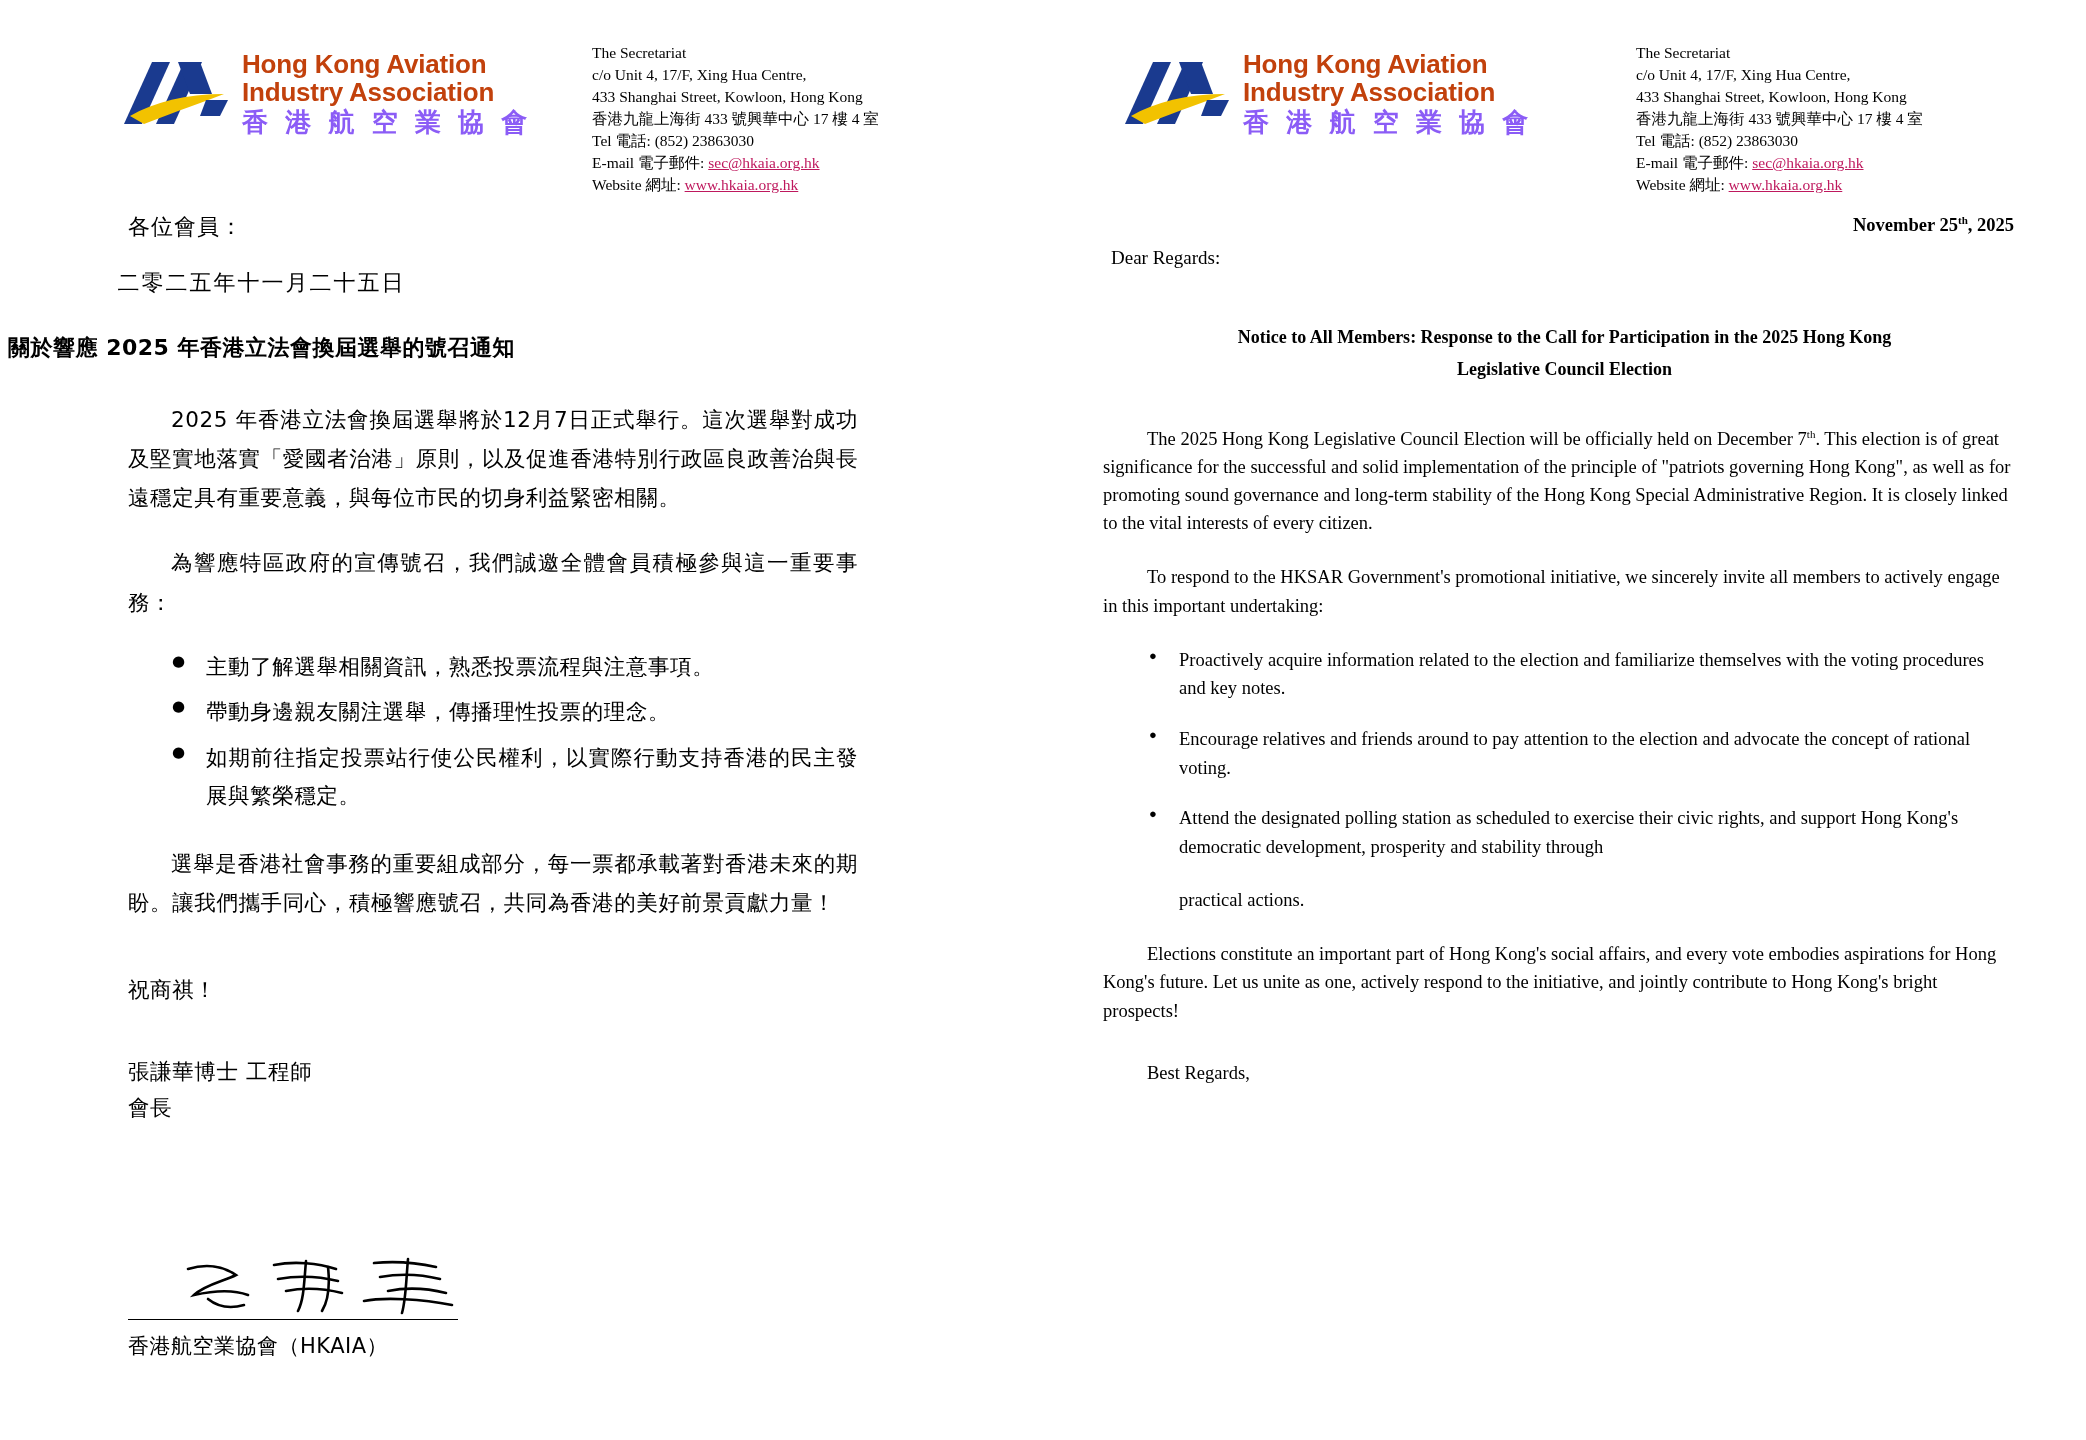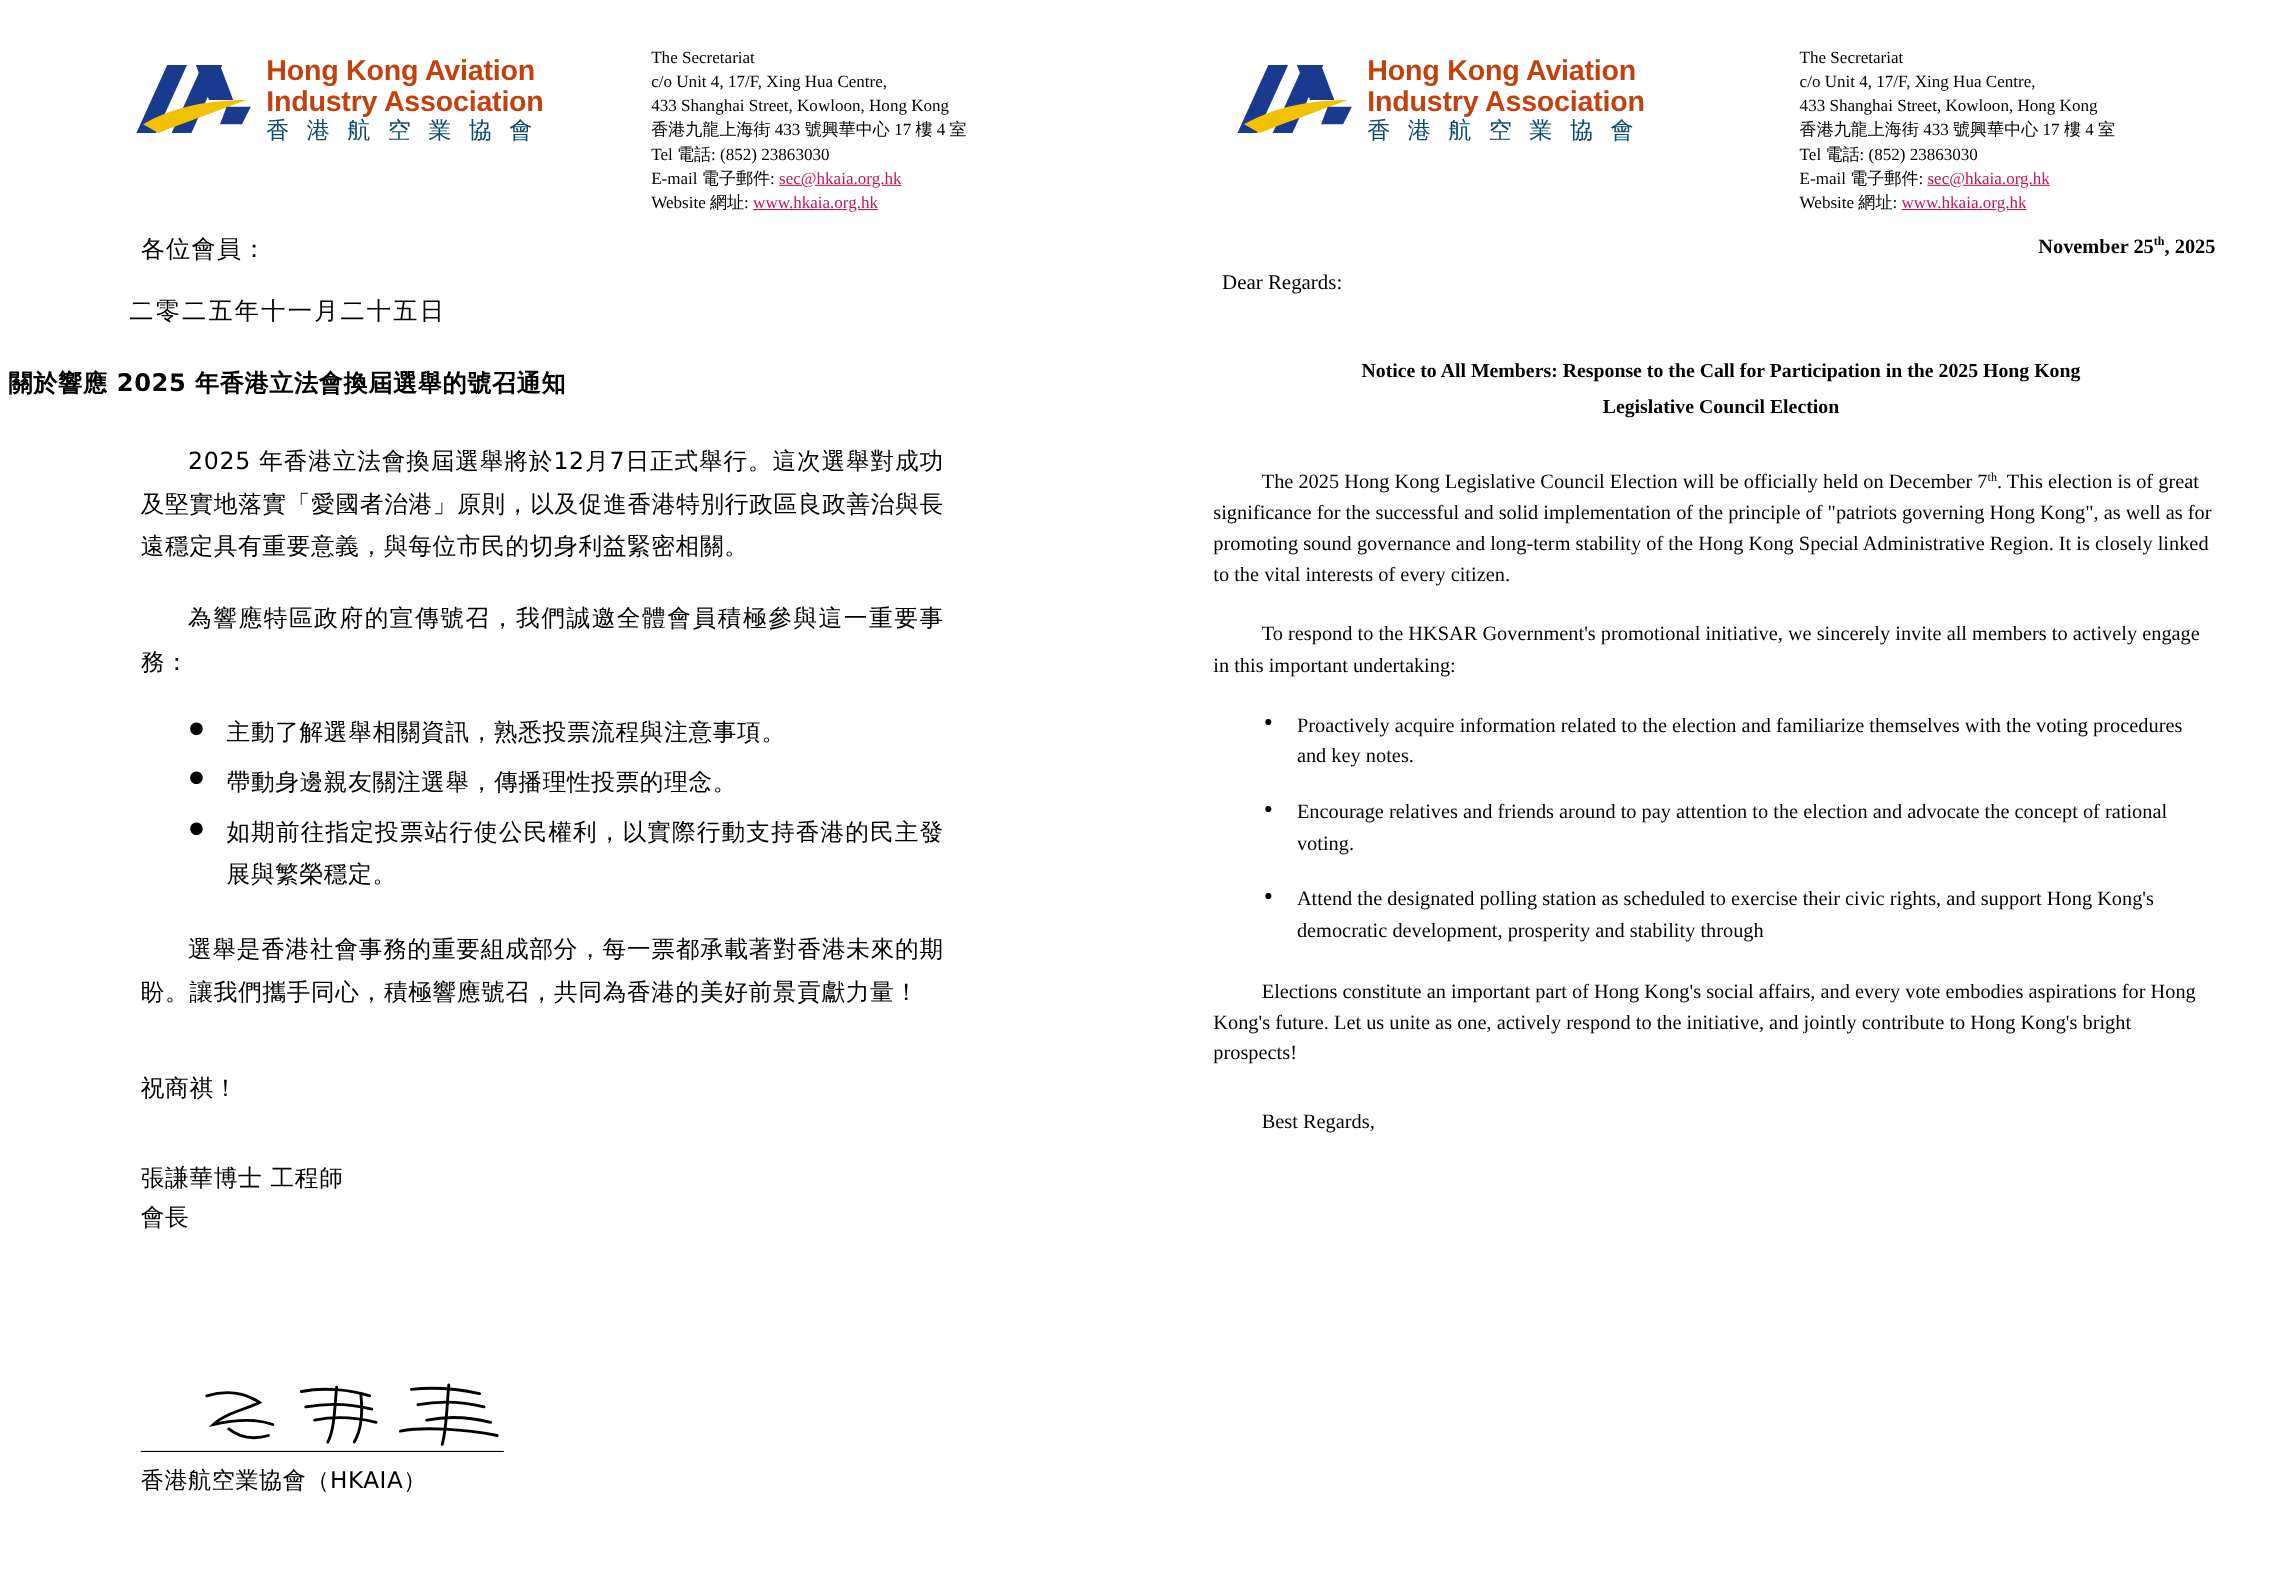--- a/index.html
+++ b/index.html
@@ -50,23 +50,23 @@
   }
   .logo-text .ln1, .logo-text .ln2 {
     font-family: "Liberation Sans", sans-serif;
     font-weight: bold;
     font-size: 26px;
     color: #c2410c;
     letter-spacing: -0.2px;
   }
   .logo-text .ln3 {
     font-family: "Liberation Sans", sans-serif;
-    font-weight: normal;
-    font-size: 21px;
-    color: #0c4a6e;
+    font-weight: bold;
+    font-size: 26px;
+    color: #8b5cf6;
     letter-spacing: 5px;
     margin-top: 2px;
   }
   .address-block {
     position: absolute;
     font-family: "Liberation Serif", serif;
     font-size: 15.5px;
     line-height: 1.42;
     color: #000;
     white-space: nowrap;
@@ -368,20 +368,21 @@
       <p class="indent">
         <span>The 2025 Hong Kong Legislative Council Election will be officially held on December 7</span><sup>th</sup><span>. This election is of great significance for the successful and solid implementation of the</span>
         <span>principle of "patriots governing Hong Kong", as well as for promoting sound governance and long-term stability of the Hong Kong Special Administrative Region. It is closely linked to the vital interests of every citizen.</span>
       </p>
       <p class="indent">To respond to the HKSAR Government's promotional initiative, we sincerely invite all members to actively engage in this important undertaking:</p>
       <ul class="en-list">
         <li>Proactively acquire information related to the election and familiarize themselves with the voting procedures and key notes.</li>
         <li>Encourage relatives and friends around to pay attention to the election and advocate the concept of rational voting.</li>
         <li>
           <span>Attend the designated polling station as scheduled to exercise their civic rights, and support Hong Kong's democratic development, prosperity and stability through</span>
+          <span class="cont">practical actions.</span>
         </li>
       </ul>
       <p class="indent">Elections constitute an important part of Hong Kong's social affairs, and every vote embodies aspirations for Hong Kong's future. Let us unite as one, actively respond to the   initiative, and jointly contribute to Hong Kong's bright prospects!</p>
       <p style="text-indent:44px; margin-top:34px;">Best Regards,</p>
     </div>
 
   </div>
 
 </div>
 

